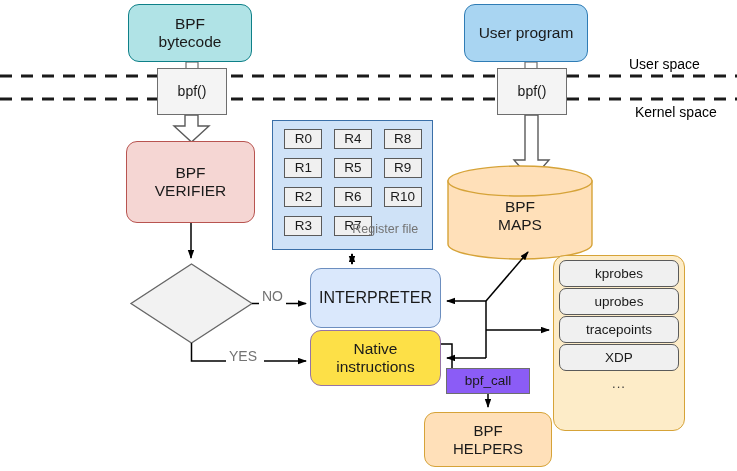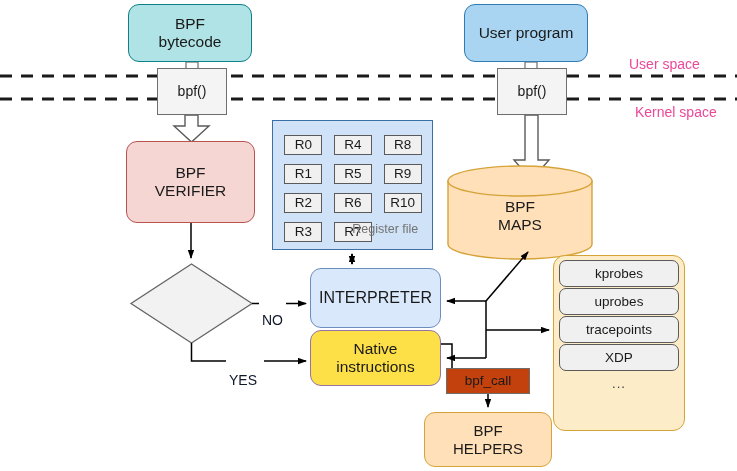--- a/index.html
+++ b/index.html
@@ -79,21 +79,21 @@
     background: #dae8fc; border: 1.3px solid #6c8ebf;
     font-size: 16px;
   }
   .n-native {
     left: 310px; top: 330px; width: 131px; height: 56px;
     background: #fde047; border: 1.3px solid #9673a6;
     font-size: 15.5px;
   }
   .n-bpfcall {
     left: 446px; top: 368px; width: 84px; height: 26px;
-    background: #c2410c; border: 1.2px solid #6e6e6e;
+    background: #8b5cf6; border: 1.2px solid #6e6e6e;
     font-size: 13.5px;
   }
   .n-helpers {
     left: 424px; top: 412px; width: 128px; height: 55px;
     background: #ffe0b9; border: 1.3px solid #d6a338;
     font-size: 15px;
   }
   .n-maps-label {
     left: 448px; top: 190px; width: 144px; height: 52px;
     font-size: 15.5px; background: transparent; border: none;
@@ -110,21 +110,21 @@
     left: 0; top: 0; right: 0; bottom: 0;
     display: grid;
     grid-template-columns: 1fr 1fr 1fr;
     grid-template-rows: 1fr 1fr 1fr 1fr;
     padding: 8px 7px 7px 8px;
     gap: 3px 5px;
     box-sizing: border-box;
   }
   .reg-cell {
     display: flex;
-    align-items: flex-end;
+    align-items: flex-start;
     justify-content: center;
   }
   .reg-box {
     background: #f0f0f0;
     border: 1.1px solid #5a5a5a;
     font-size: 13.5px;
     padding: 1px 4px;
     min-width: 28px;
     text-align: center;
     line-height: 1.15;
@@ -166,34 +166,33 @@
     align-items: center;
     justify-content: center;
     font-size: 13px;
     color: #3a3a3a;
     letter-spacing: 1px;
   }
 
   .space-label {
     position: absolute;
     font-size: 14px;
-    color: #ec4899;
+    color: #000000;
     white-space: nowrap;
   }
   .lbl-user  { left: 629px; top: 56px; }
   .lbl-kern  { left: 635px; top: 104px; }
 
   .edge-label {
     position: absolute;
     font-size: 14px;
-    color: #0f172a;
+    color: #737373;
     background: #ffffff;
     padding: 0 1px;
     white-space: nowrap;
-    margin-top: 24px;
   }
   .lbl-no  { left: 261px; top: 288px; }
   .lbl-yes { left: 228px; top: 348px; }
 </style>
 </head>
 <body>
 
 <div id="canvas">
 
   <svg class="layer" viewBox="0 0 737 471">

